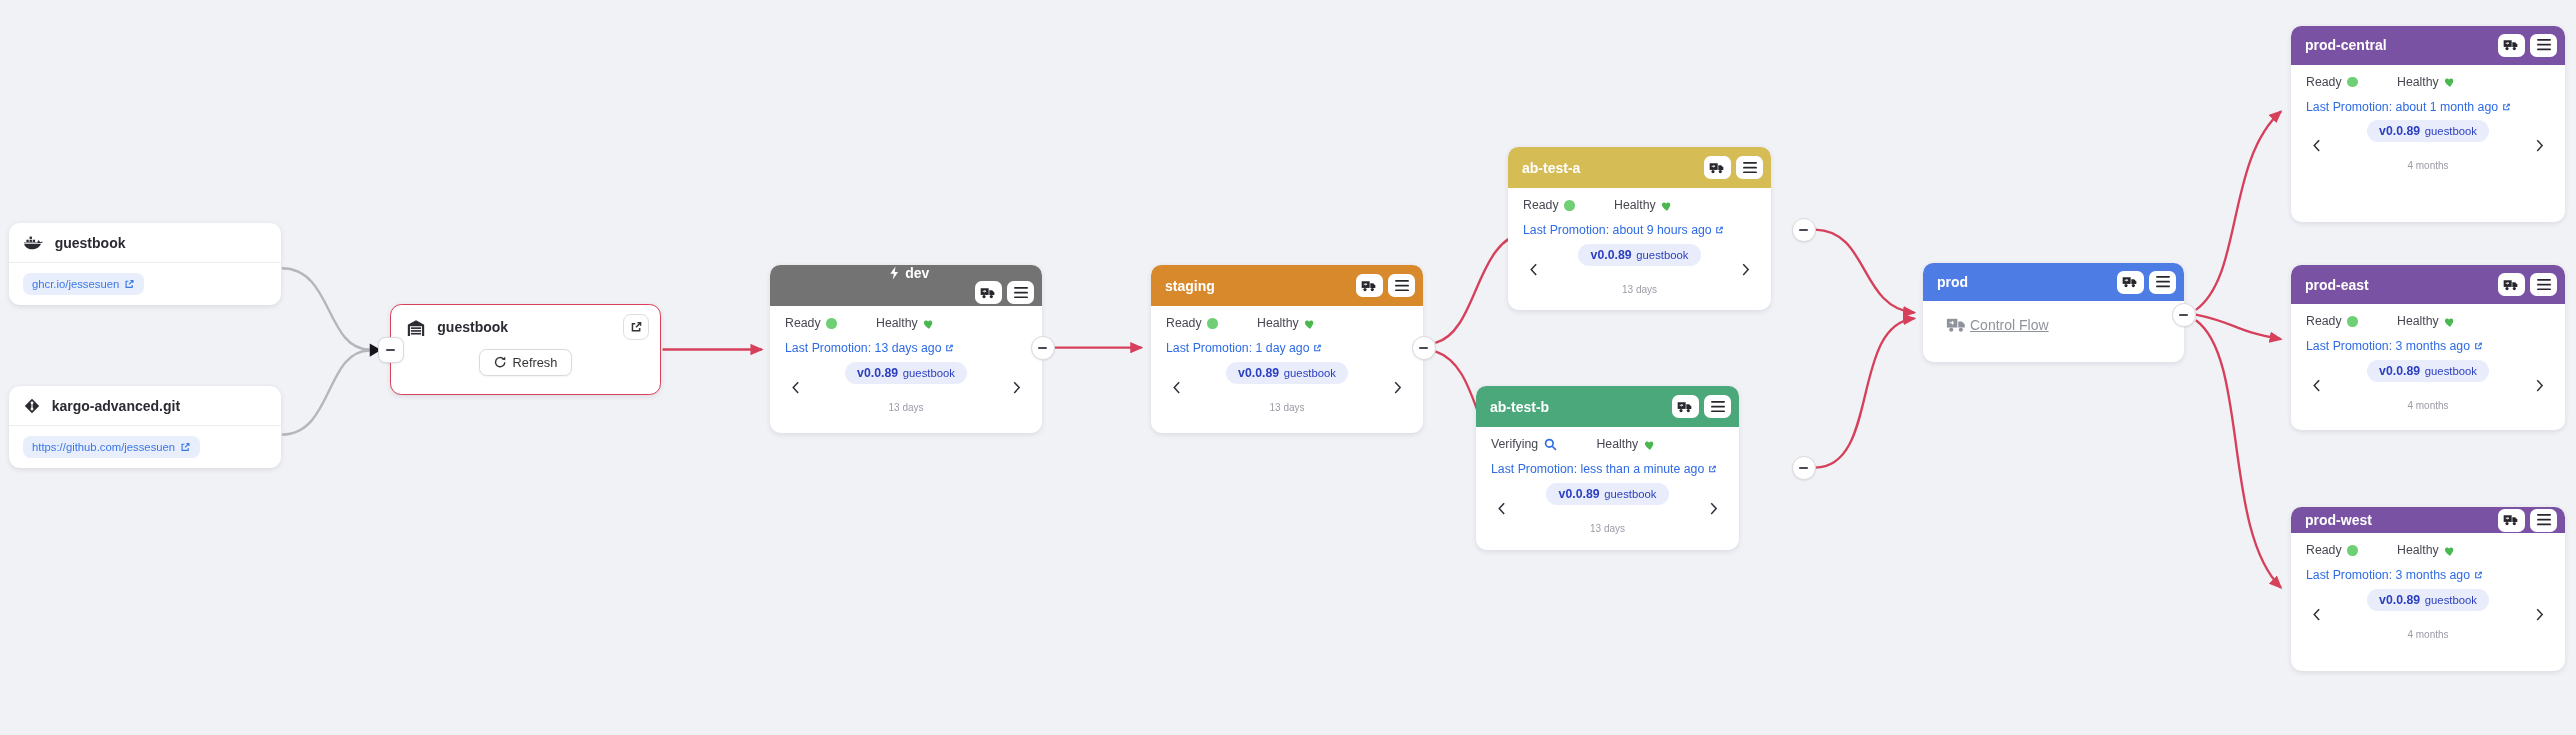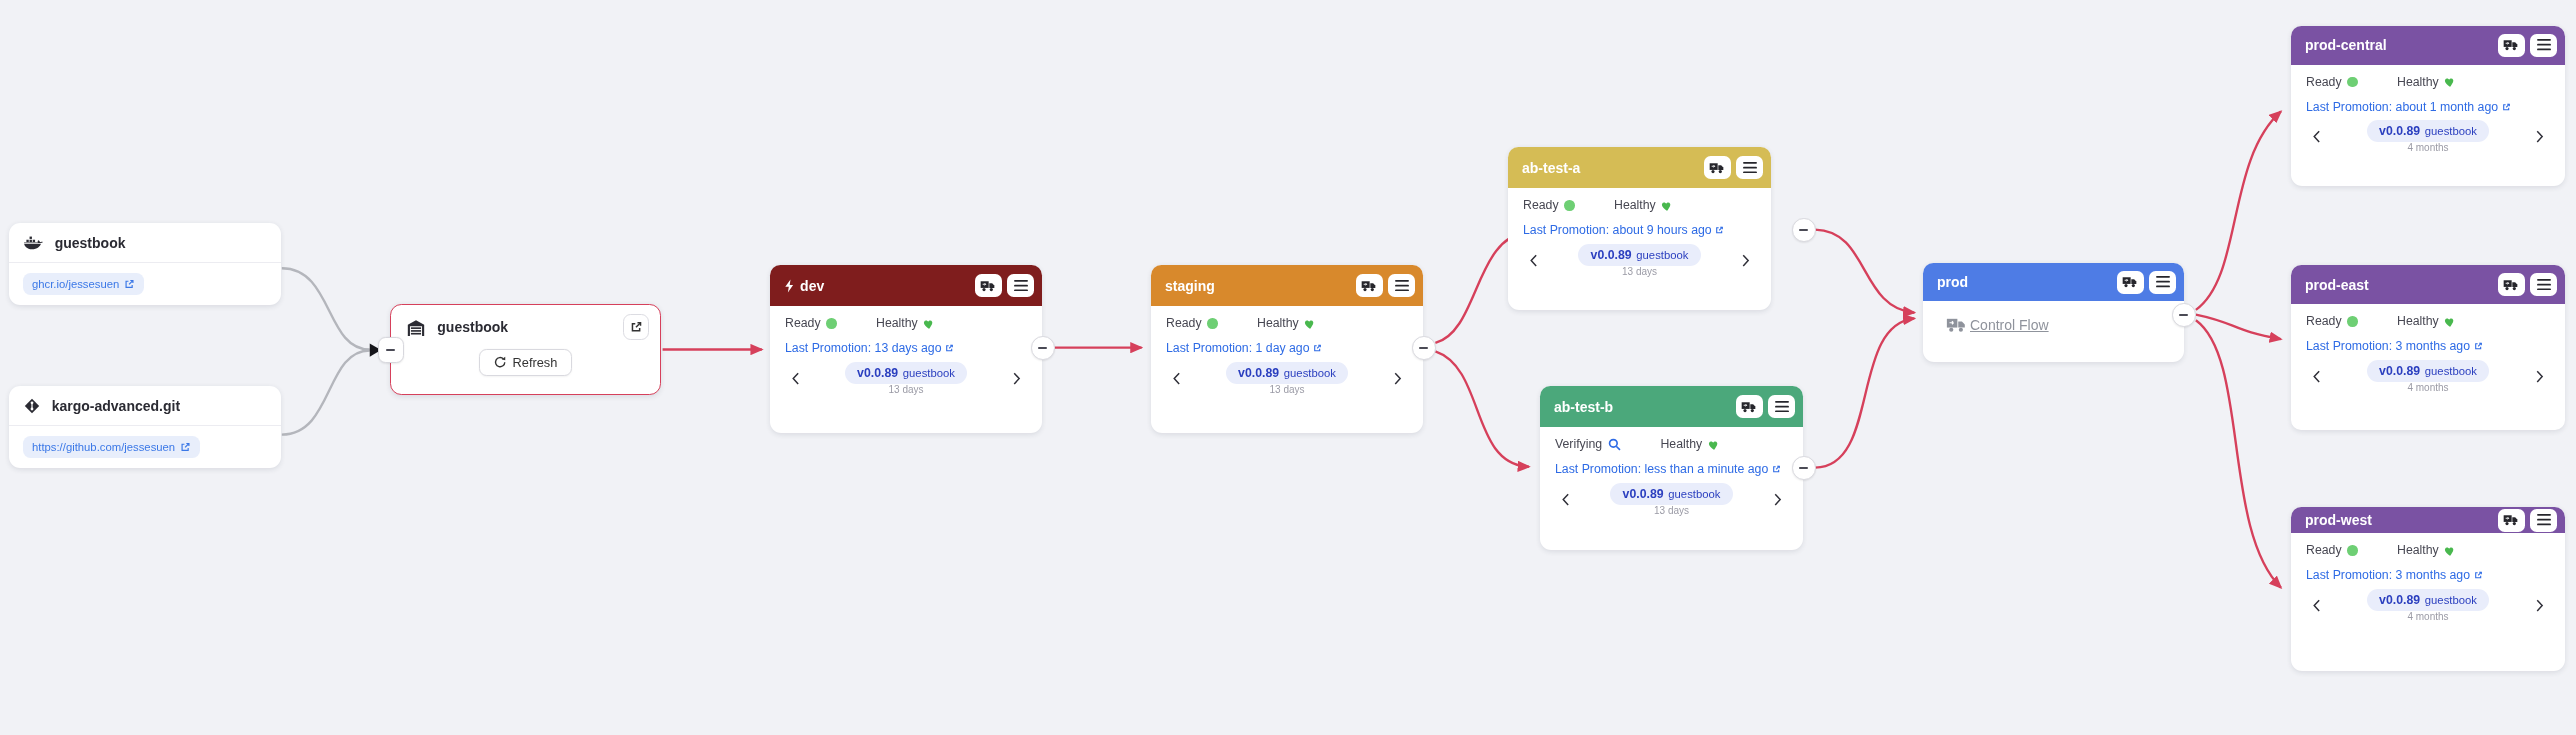--- a/index.html
+++ b/index.html
@@ -44,21 +44,21 @@
   .dot { width:10.4px; height:10.4px; border-radius:50%; background:#6ecf74; display:inline-block; }
   .promo { display:inline-flex; align-items:center; gap:3.8px; margin-top:11px; font-size:12.3px;
            color:#2e6be5; cursor:pointer; }
   .chips-row { display:flex; align-items:center; margin-top:6.6px; }
   .chev { width:21px; height:21px; display:flex; align-items:center; justify-content:center; cursor:pointer; }
   .chip-col { flex:1; display:flex; flex-direction:column; align-items:center; }
   .chip { display:inline-flex; align-items:baseline; gap:4.7px; background:#e9edfb; border-radius:13.2px;
           padding:3.8px 12.3px; cursor:pointer; }
   .chip .ver { font-weight:bold; font-size:12.3px; color:#2b3fbf; }
   .chip .art { font-size:11.3px; color:#2b3fbf; }
-  .age { margin-top:0; font-size:10px; color:#9b9ba6; }
+  .age { margin-top:18px; font-size:10px; color:#9b9ba6; }
   .cf-row { display:flex; align-items:center; gap:3px; padding:15px 23px; font-size:14px; color:#8f939c;text-decoration:underline; }
 
   
   .minus { position:absolute; z-index:4; width:23.6px; height:23.6px; border-radius:50%;
            background:#fff; border:0.9px solid #d8d8de; box-shadow:0 0.9px 1.9px rgba(0,0,0,.08);
            display:flex; align-items:center; justify-content:center; cursor:pointer; }
   .minus.square { border-radius:7.6px; width:25.5px; height:25.5px; }
   .dash { width:9.4px; height:1.9px; background:#4a4a55; border-radius:0.9px; }
 </style>
 </head>
@@ -154,21 +154,21 @@
         <svg width="12.3" height="12.3" viewBox="0 0 16 16" fill="none" stroke="#333" stroke-width="1.8">
           <path d="M14 8a6 6 0 1 1-1.8-4.3"></path>
             <polygon points="14.6,1 14.6,5.6 10,4.4" fill="#333" stroke="none"></polygon>
         </svg>
         <span>Refresh</span>
       </span>
     </div>
   </div>
 
   <div class="card" style="left:770px; top:265px; width:272px; height:168px;">
-    <div class="stage-head" style="background-color: #7f1d1d;">
+    <div class="stage-head" style="background-color: #737373; flex-direction: column;">
       <span class="stage-title">
         <svg width="10.4" height="14" viewBox="0 0 16 20">
             <polygon points="10,0 2,11 7.4,11 6,20 14,8.6 8.8,8.6" fill="#fff"></polygon>
           </svg>
         <span>dev</span>
       </span>
       <span class="head-btns">
         <button class="hbtn">
           <svg width="16" height="13.2" viewBox="0 0 24 19" fill="#26262c">
             <path d="M1 3h12v10H1z"></path>
@@ -360,21 +360,21 @@
         </span>
         <span class="chev">
             <svg width="9.4" height="13.2" viewBox="0 0 10 16" fill="none" stroke="#2f2f38" stroke-width="1.8">
               <polyline points="2,1.5 8,8 2,14.5"></polyline>
             </svg>
           </span>
       </div>
     </div>
   </div>
 
-  <div class="card" style="left:1540px; top:386px; width:263px; height:164px;">
+  <div class="card" style="left:1476px; top:386px; width:263px; height:164px;">
     <div class="stage-head" style="background-color: rgb(75, 168, 123);">
       <span class="stage-title">
           <span>ab-test-b</span>
         </span>
       <span class="head-btns">
         <button class="hbtn">
           <svg width="16" height="13.2" viewBox="0 0 24 19" fill="#26262c">
               <path d="M1 3h12v10H1z"></path>
               <path d="M14 6h4.2L21.5 9.4V13H14z"></path>
               <circle cx="6" cy="15.5" r="2.4"></circle>
@@ -467,21 +467,21 @@
           <path d="M1 3h12v10H1z"></path>
           <path d="M14 6h4.2L21.5 9.4V13H14z"></path>
           <circle cx="6" cy="15.5" r="2.4"></circle>
           <circle cx="17" cy="15.5" r="2.4"></circle>
           <path d="M4 7.5h4.5M8.5 7.5 6.8 5.8M8.5 7.5 6.8 9.2" stroke="#fff" stroke-width="1.4" fill="none"></path>
         </svg>
       <span>Control Flow</span>
     </div>
   </div>
 
-  <div class="card" style="left:2291px; top:25.5px; width:274px; height:160px;">
+  <div class="card" style="left:2291px; top:25.5px; width:274px; height:196px;">
     <div class="stage-head" style="height: 39px; background-color: rgb(122, 82, 163);">
       <span class="stage-title">
           <span>prod-central</span>
         </span>
       <span class="head-btns">
         <button class="hbtn">
           <svg width="16" height="13.2" viewBox="0 0 24 19" fill="#26262c">
               <path d="M1 3h12v10H1z"></path>
               <path d="M14 6h4.2L21.5 9.4V13H14z"></path>
               <circle cx="6" cy="15.5" r="2.4"></circle>

